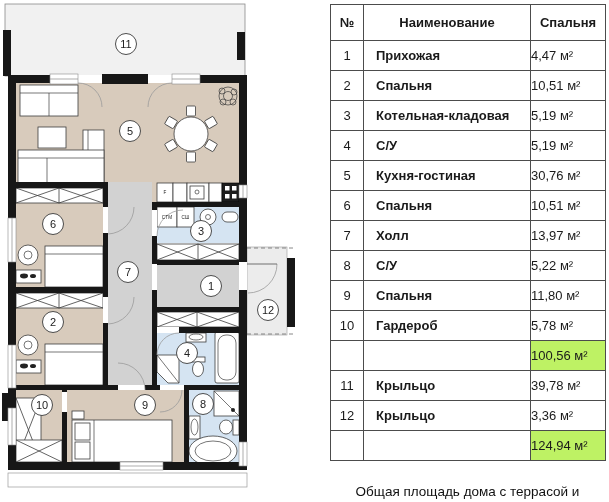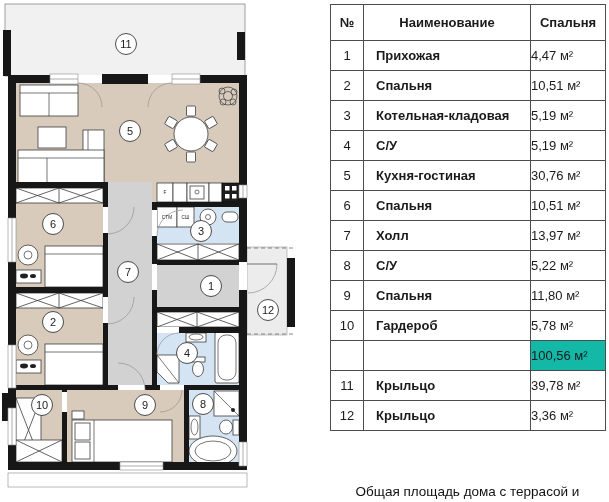--- a/index.html
+++ b/index.html
@@ -27,21 +27,21 @@
   
   .area-table-wrap { position: absolute; left: 330px; top: 4px; width: 275px; }
   table.area { border-collapse: collapse; width: 275px; table-layout: fixed; font-size: 13px; }
   table.area th, table.area td { border: 1px solid #4c4c4c; vertical-align: middle; overflow: hidden; white-space: nowrap; }
   table.area th { height: 36px; font-weight: bold; text-align: center; }
   table.area td { height: 30px; }
   td.c-num { text-align: center; }
   td.c-name { text-align: left; padding-left: 12px; font-weight: bold; }
   td.c-area, th.c-area { text-align: left; padding-right: 8px; }
   th.c-area { text-align: center; padding-right: 0; }
-  tr.sum td.c-area { background: #14b8a6; }
+  tr.sum td.c-area { background: #bef264; }
 
   .caption { position: absolute; left: 330px; top: 483px; width: 275px; text-align: center; font-size: 13.5px; line-height: 1.3; color: #111; }
   .caption .inner { max-width: 262px; margin: 0 auto; }
 </style>
 </head>
 <body>
 
 <div class="stage">
 
   <div class="plan">
@@ -439,20 +439,25 @@
       <tr>
         <td class="c-num">11</td>
         <td class="c-name">Крыльцо</td>
         <td class="c-area">39,78 м²</td>
       </tr>
       <tr>
         <td class="c-num">12</td>
         <td class="c-name">Крыльцо</td>
         <td class="c-area">3,36 м²</td>
       </tr>
+      <tr class="sum">
+        <td class="c-num"></td>
+        <td class="c-name"></td>
+        <td class="c-area">124,94 м²</td>
+      </tr>
     </tbody>
       </table>
   </div>
 
   <div class="caption">
     <div class="inner">Общая площадь дома с террасой и крыльцом: 124,94 м²</div>
   </div>
 
 </div>
 

